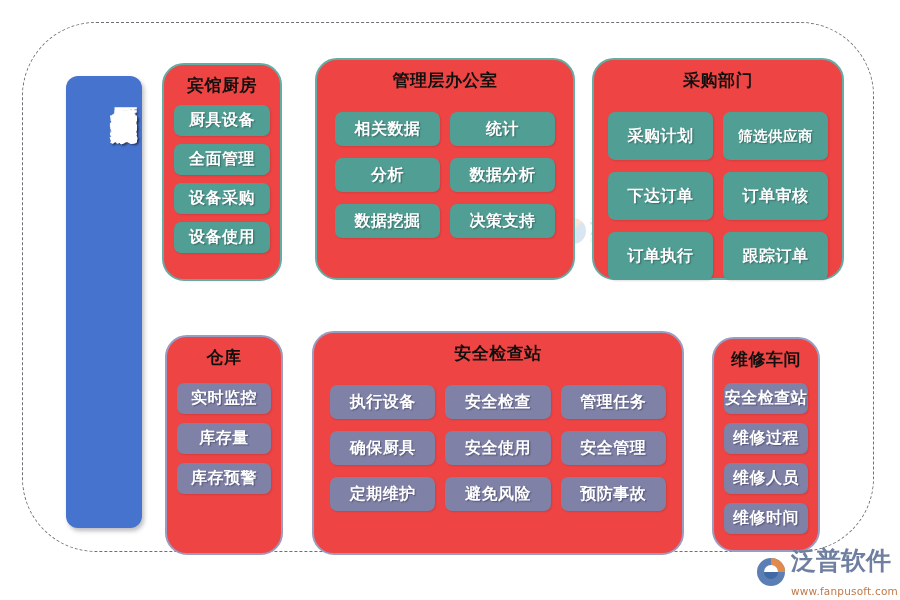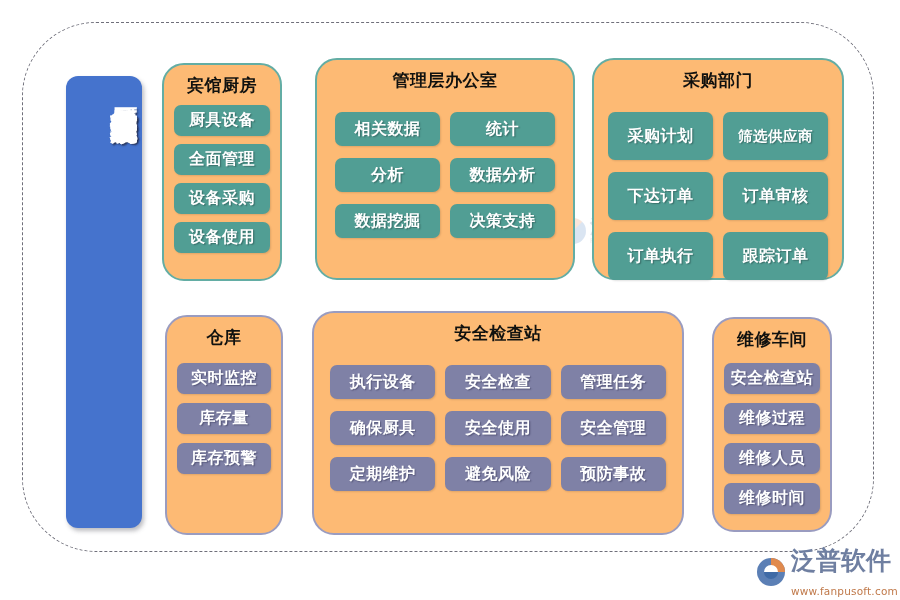--- a/index.html
+++ b/index.html
@@ -57,26 +57,26 @@
     letter-spacing: 0.5px;
     text-shadow: 1.5px 1.5px 1.5px rgba(40,50,80,0.55);
     white-space: normal;
     max-height: 430px;
   }
 
   
   .panel {
     position: absolute;
     box-sizing: border-box;
-    background: #fdba74;
+    background: #ef4444;
     border-radius: 22px;
     border: 2px solid #63ada4;
     font-family: Liberation Mono, monospace;
   }
-  .panel.purple { border-color: #9a9cc0; }
+  .panel.purple { border-color: #9a9cc0; margin-top: 20px; }
 
   .panel-title {
     position: absolute;
     top: 9px;
     left: 0;
     right: 0;
     text-align: center;
     font-size: 17px;
     font-weight: 700;
     color: #10110f;
@@ -132,21 +132,21 @@
   #panel-purchasing .pill-area { top: 52px; gap: 12px; left: 14px; right: 14px; }
   #panel-purchasing .pill { height: 48px; }
 
   #panel-warehouse { left: 165px; top: 315px; width: 118px; height: 220px; }
   #panel-warehouse .pill-area { top: 46px; gap: 9px; }
 
   #panel-safety { left: 312px; top: 311px; width: 372px; height: 224px; }
   #panel-safety .pill-area { top: 52px; gap: 12px; left: 16px; right: 16px; }
   #panel-safety .pill { height: 34px; }
 
-  #panel-maintenance { left: 712px; top: 317px; width: 120px; height: 215px; }
+  #panel-maintenance { left: 712px; top: 317px; width: 108px; height: 215px; }
   #panel-maintenance .pill-area { top: 44px; gap: 9px; }
 
   
   .watermark-center {
     position: absolute;
     left: 560px;
     top: 200px;
     width: 130px;
     height: 62px;
     opacity: 0.20;

